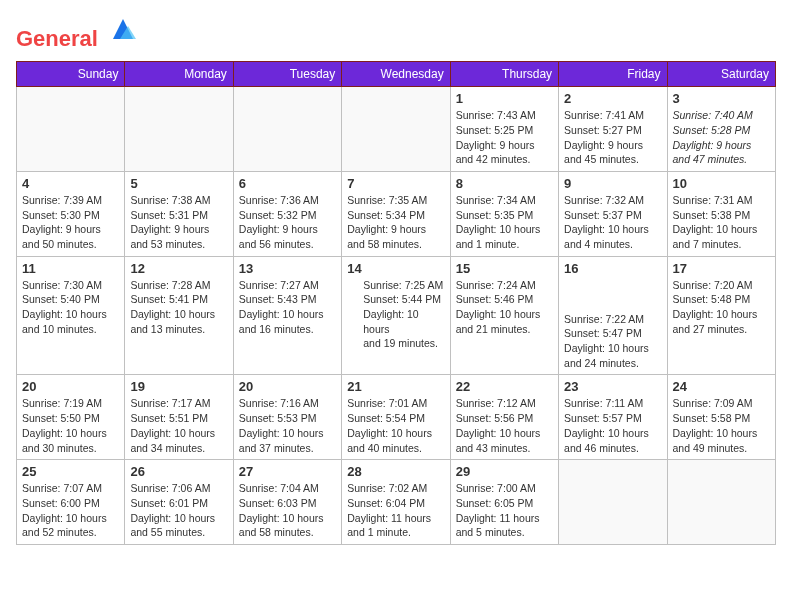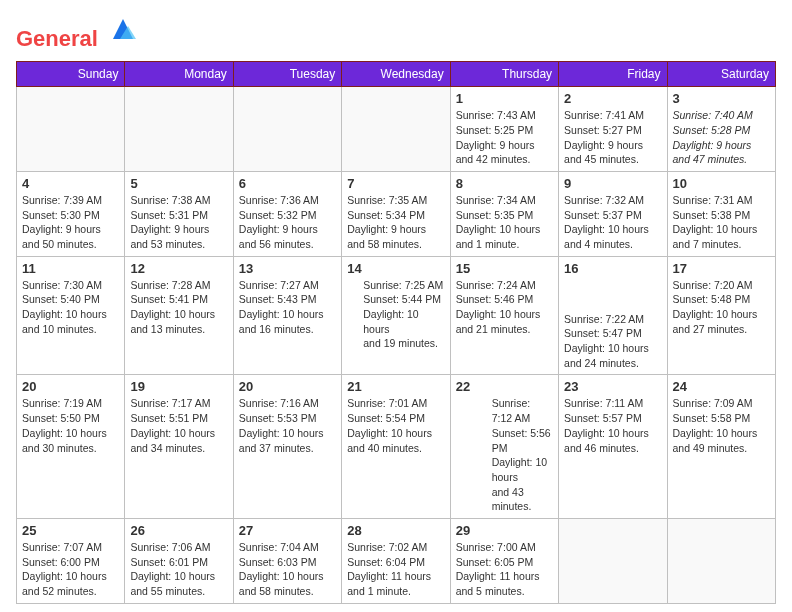--- a/index.html
+++ b/index.html
@@ -273,21 +273,21 @@
         </td>
         <td>
           <div class="day-number">21</div>
           <div class="day-info" style="white-space: pre-line;">Sunrise: 7:01 AM
 Sunset: 5:54 PM
 Daylight: 10 hours
 and 40 minutes.</div>
         </td>
         <td>
           <div class="day-number">22</div>
-          <div class="day-info" style="white-space: pre-line; margin-left: 36px;">Sunrise: 7:12 AM
+          <div class="day-info" style="white-space: pre-line;">Sunrise: 7:12 AM
 Sunset: 5:56 PM
 Daylight: 10 hours
 and 43 minutes.</div>
         </td>
         <td>
           <div class="day-number">23</div>
           <div class="day-info" style="white-space: pre-line;">Sunrise: 7:11 AM
 Sunset: 5:57 PM
 Daylight: 10 hours
 and 46 minutes.</div>

